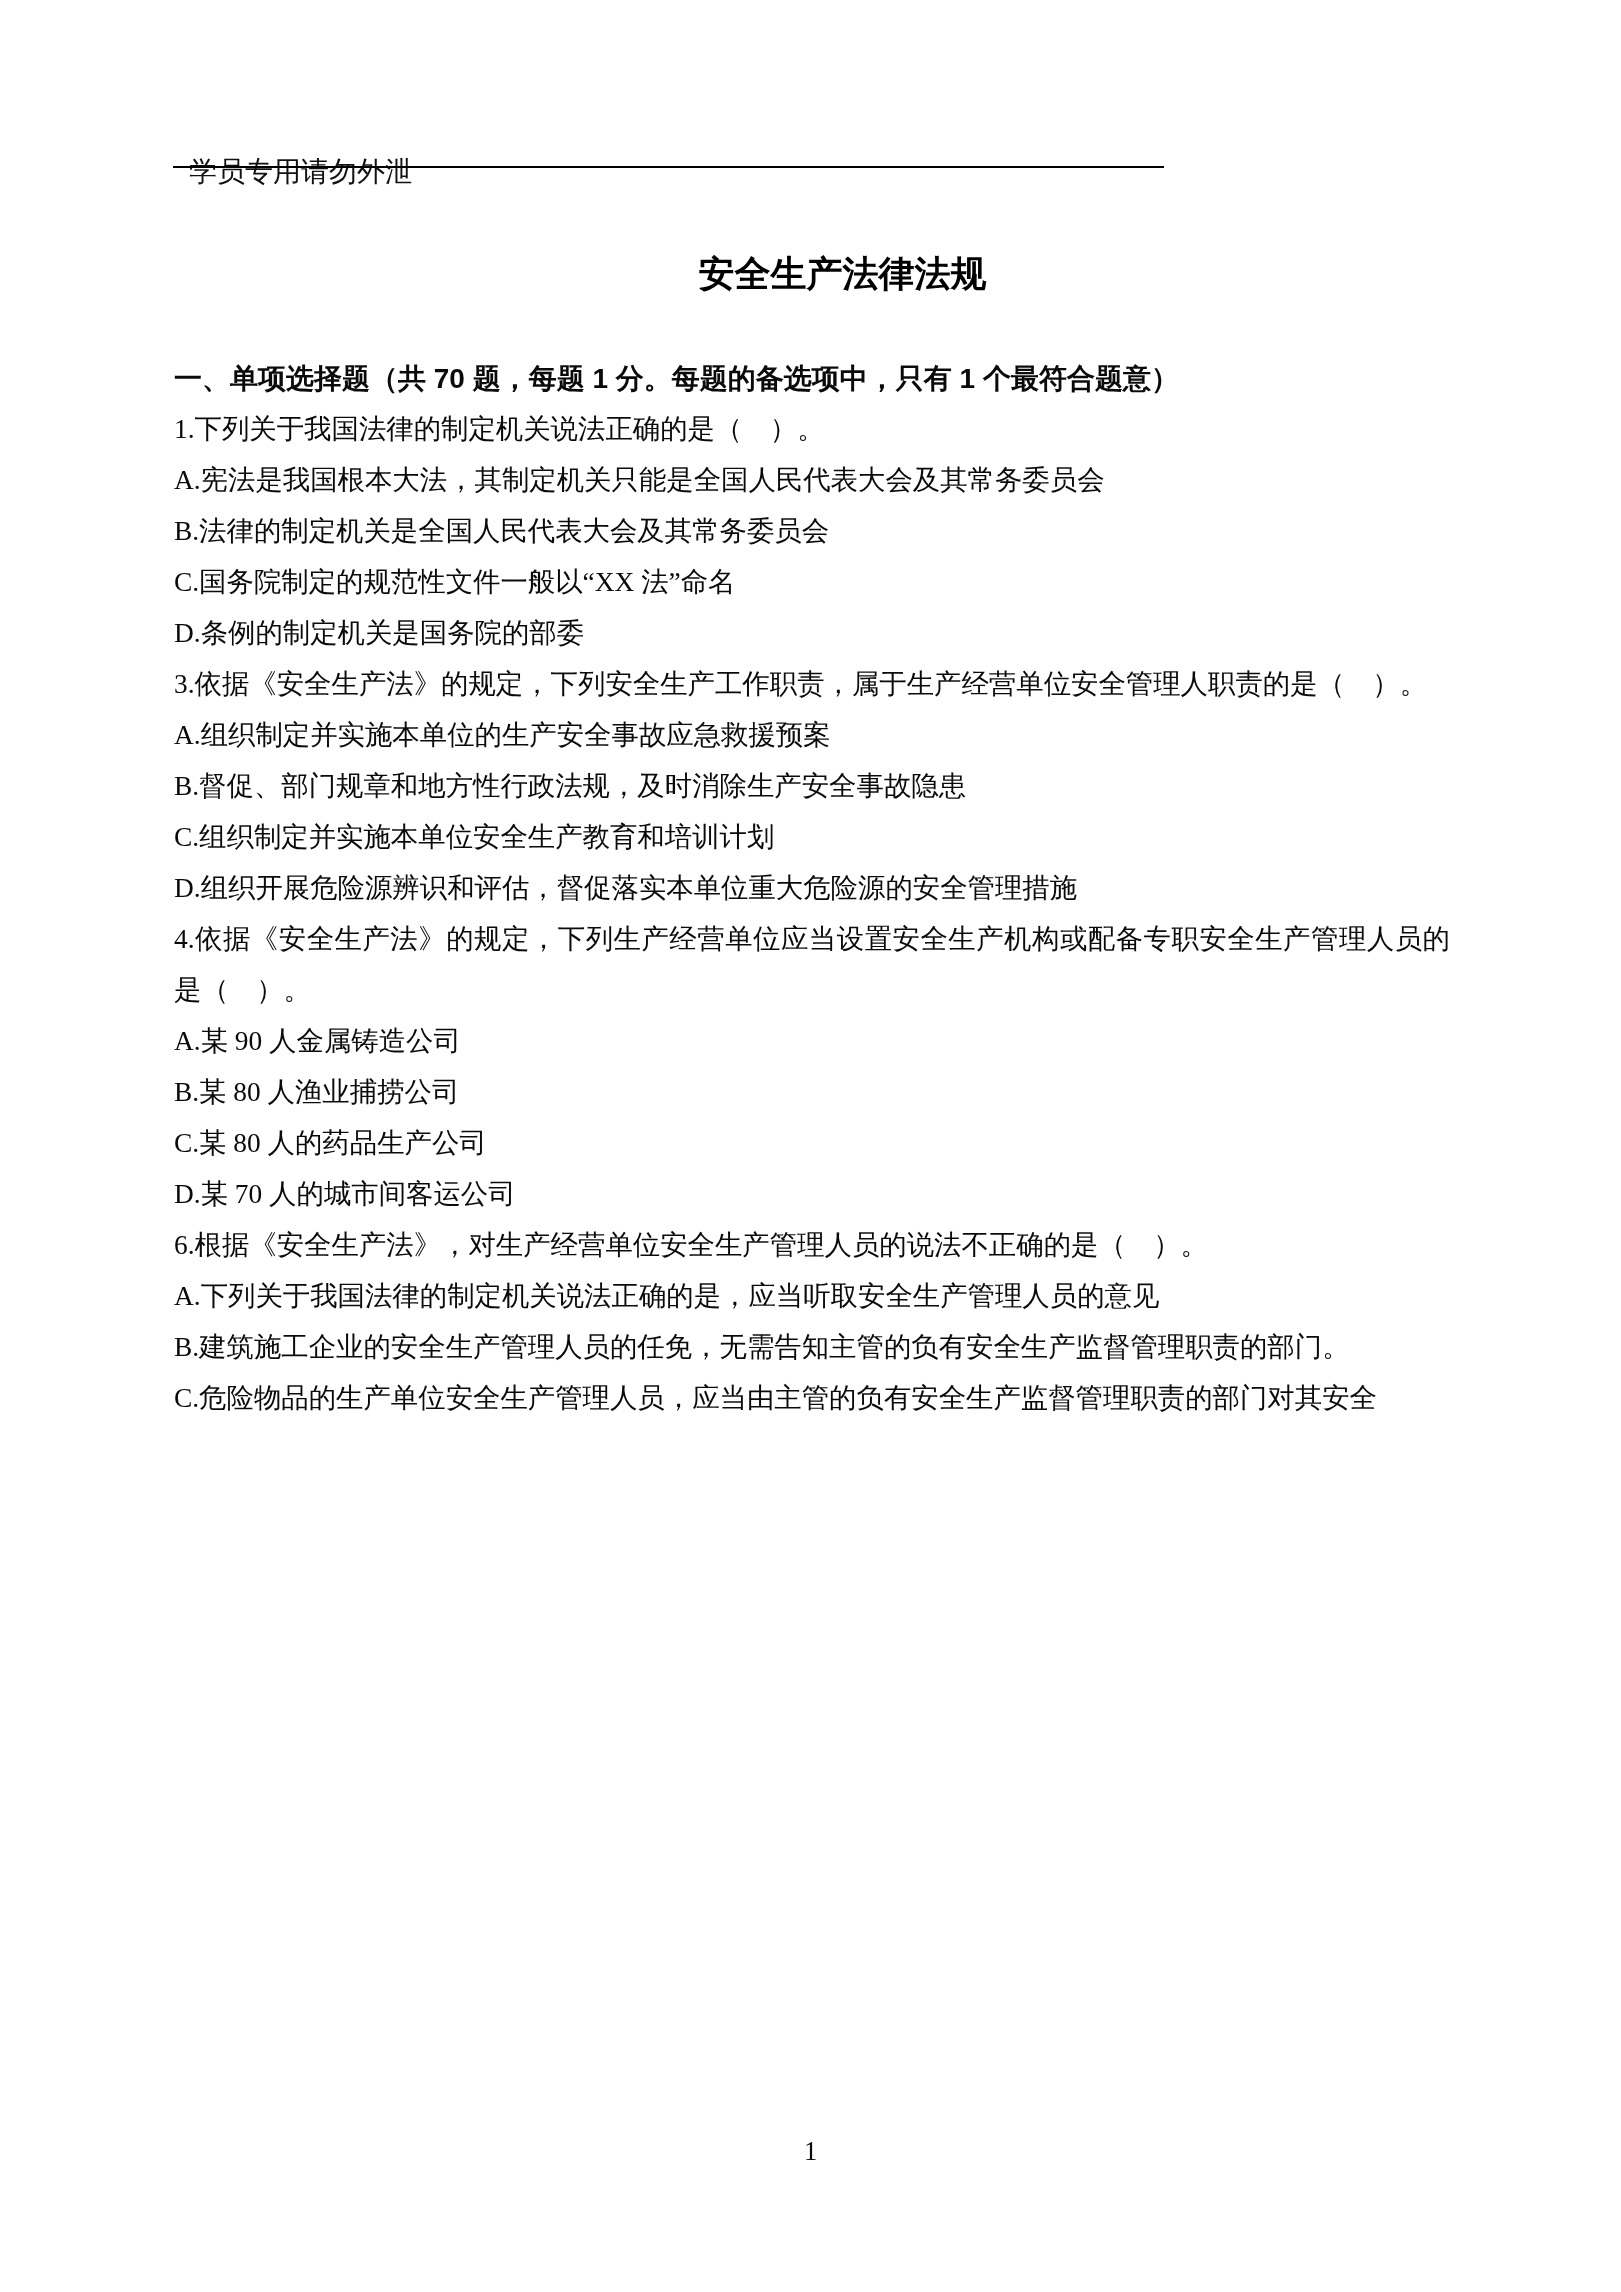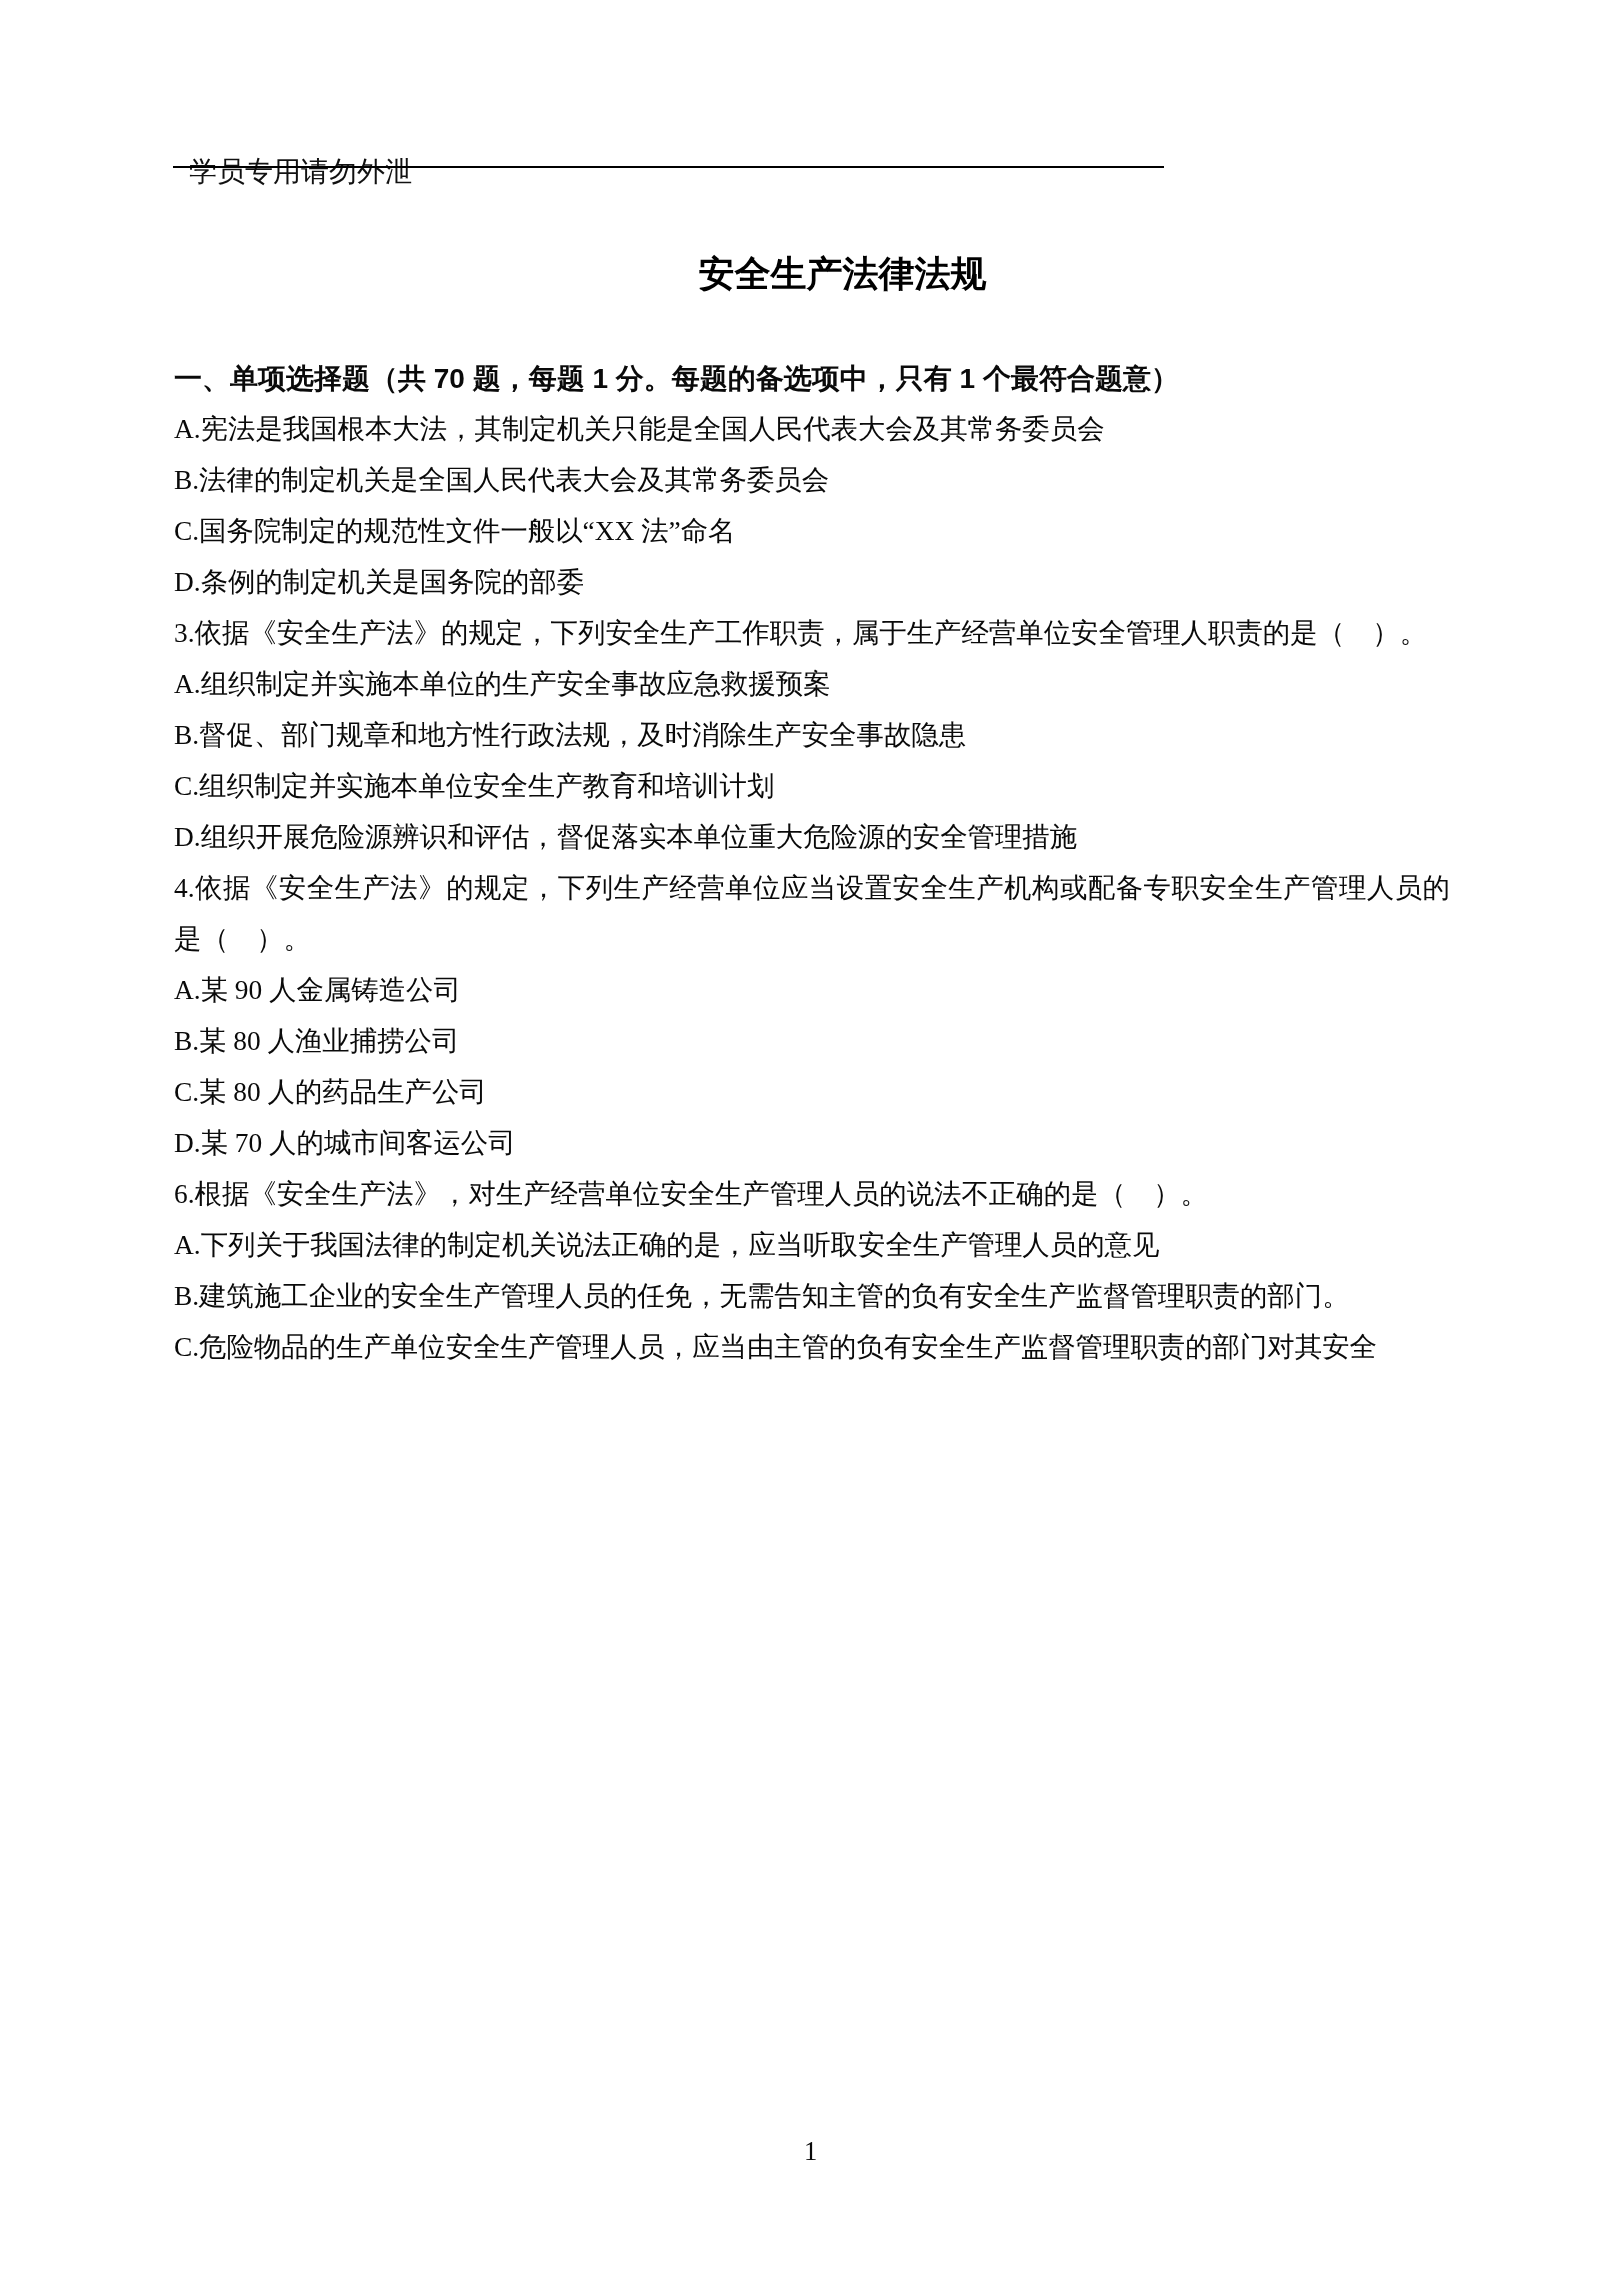--- a/index.html
+++ b/index.html
@@ -87,20 +87,21 @@
 
   <div class="header-rule"></div>
 
   <div class="doc-title">安全生产法律法规</div>
 
   <div class="content">
 
     <p class="line section-heading">一、单项选择题（共 70 题，每题 1 分。每题的备选项中，只有 1 个最符合题意）</p>
 
     <div class="question">
+      <p class="line">1.下列关于我国法律的制定机关说法正确的是（　）。</p>
       <p class="line">A.宪法是我国根本大法，其制定机关只能是全国人民代表大会及其常务委员会</p>
       <p class="line">B.法律的制定机关是全国人民代表大会及其常务委员会</p>
       <p class="line">C.国务院制定的规范性文件一般以“XX 法”命名</p>
       <p class="line">D.条例的制定机关是国务院的部委</p>
     </div>
 
 
     <div class="question">
       <p class="line">3.依据《安全生产法》的规定，下列安全生产工作职责，属于生产经营单位安全管理人职责的是（　）。</p>
       <p class="line">A.组织制定并实施本单位的生产安全事故应急救援预案</p>

